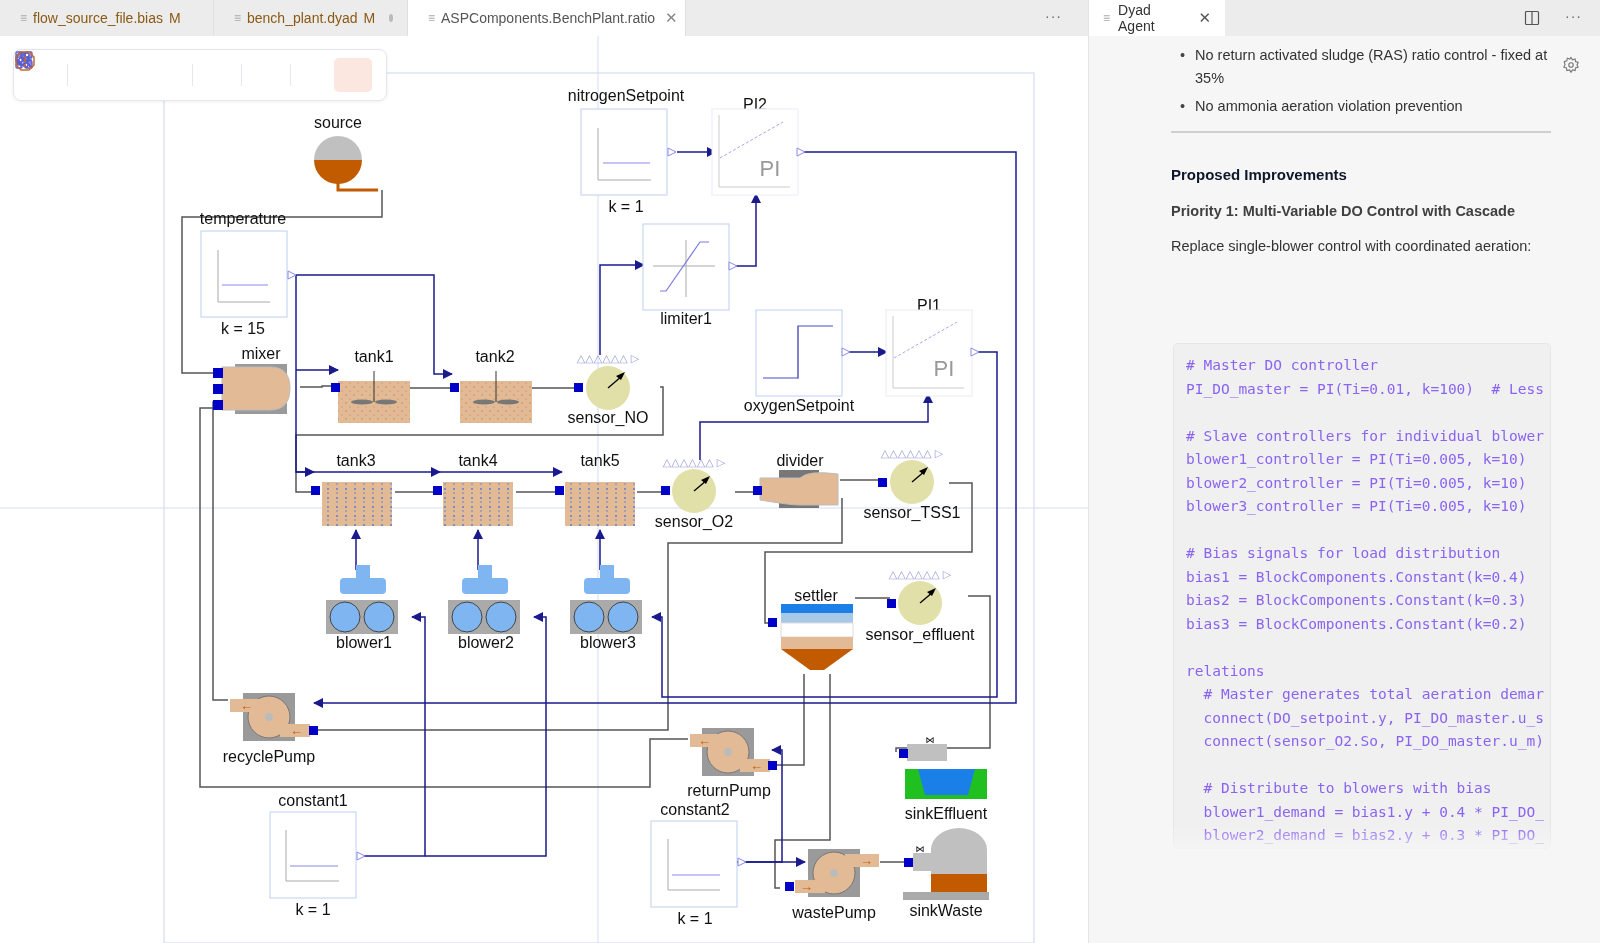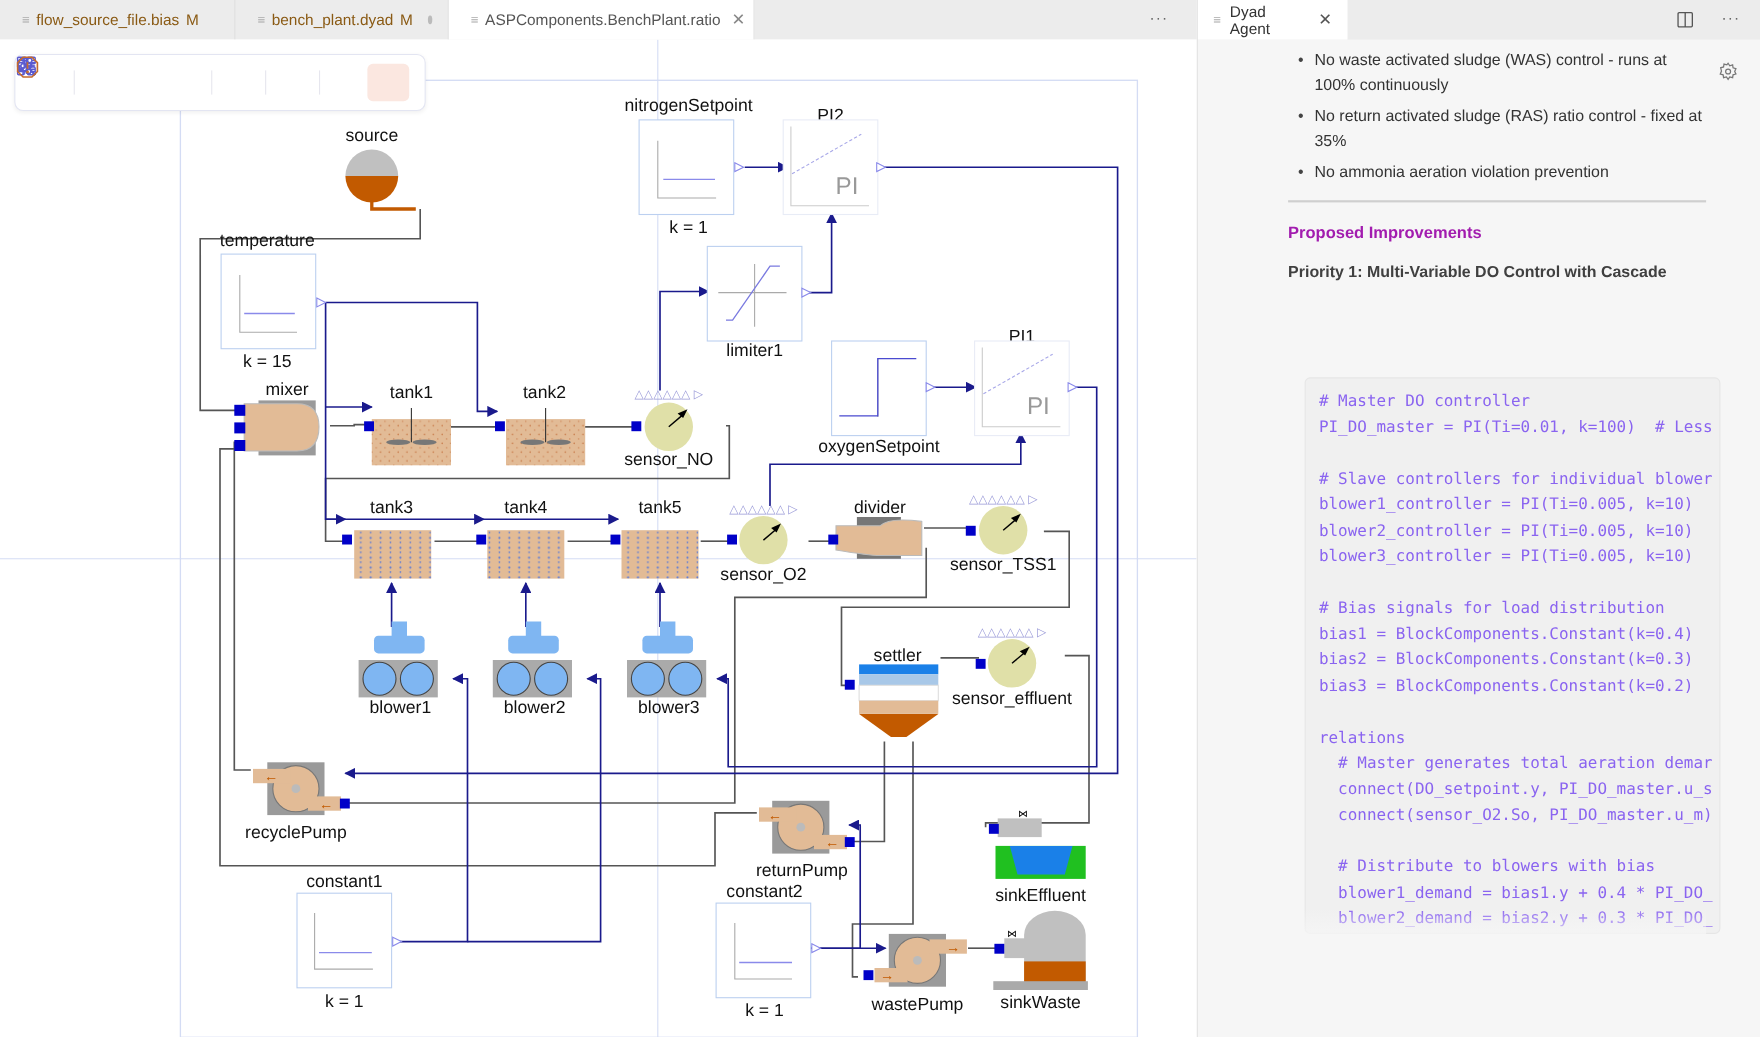--- a/index.html
+++ b/index.html
@@ -32,25 +32,25 @@
   .rtab .close { margin-left: 10px; color: #555; font-size: 15px; }
   .rtabbar .split { position: absolute; right: 60px; top: 10px; cursor: pointer; }
   .rtabbar .more { position: absolute; right: 18px; top: 8px; color: #666; font-size: 14px; letter-spacing: 1px; cursor: pointer; }
   .gear { position: absolute; right: 20px; top: 56px; cursor: pointer; }
 
   .content { position: absolute; left: 82px; top: 36px; width: 380px; font-size: 14.5px; color: #333; }
   .bullets { list-style: none; padding-left: 24px; margin-top: 8px; }
   .bullets li { position: relative; line-height: 23px; margin-bottom: 5px; }
   .bullets li::before { content: "•"; position: absolute; left: -15px; top: 0; color: #444; }
   .hr { height: 2px; background: #cfcfcf; margin: 13px 0 0 0; }
-  .h3 { font-weight: bold; font-size: 15px; margin-top: 19px; color: #a21caf; }
+  .h3 { font-weight: bold; font-size: 15px; margin-top: 33px; color: #0f172a; }
   .h4 { font-weight: bold; font-size: 14.5px; margin-top: 20px; color: #404040; }
   .para { line-height: 23px; margin-top: 16px; }
 
-  .codeblock { position: absolute; left: 84px; top: 343px; width: 378px; height: 506px; background: #f0f0f0; border: 1px solid #e6e6e6; border-radius: 5px; overflow: hidden; margin-left: 13px; }
+  .codeblock { position: absolute; left: 84px; top: 343px; width: 378px; height: 506px; background: #f0f0f0; border: 1px solid #e6e6e6; border-radius: 5px; overflow: hidden; }
   .codeblock pre { font-family: "DejaVu Sans Mono", monospace; font-size: 14.5px; line-height: 23.5px; color: #8a64f0; padding: 10px 0 0 12px; white-space: pre; }
   .codefade { position: absolute; left: 84px; top: 826px; width: 378px; height: 24px; background: linear-gradient(rgba(246,246,246,0), rgba(246,246,246,0.8)); }
 
   .chatinput { position: absolute; left: 24px; top: 855px; width: 462px; height: 55px; border-top: 2px solid #c8c8c8; border-bottom: 2px solid #c8c8c8; background: #f6f6f6; }
   .chatinput input { width: 100%; height: 100%; border: none; background: transparent; font-size: 14.5px; padding-left: 10px; color: #333; outline: none; font-family: "Liberation Sans", sans-serif; }
   .chatinput input::placeholder { color: #999; }
 
   .lbl { font-family: "Liberation Sans", sans-serif; font-size: 16px; fill: #111; }
 </style>
 </head>
@@ -486,27 +486,27 @@
 
     <span class="gear">
       <svg width="18" height="18" viewBox="0 0 24 24" fill="none" stroke="#777" stroke-width="1.5">
           <circle cx="12" cy="12" r="3"></circle>
           <path d="M12 2l2 3 3.5-1 .5 3.5 3.5 1-1.5 3.5 1.5 3-3.5 1-.5 3.5-3.5-1-2 3-2-3-3.5 1-.5-3.5-3.5-1 1.5-3.5L3 7.5l3.5-1L7 3l3.5 1z"></path>
         </svg>
     </span>
 
     <div class="content">
       <ul class="bullets">
-        <li>No waste activated sludge (WAS) control - runs at 100% continuously</li>
         <li>No return activated sludge (RAS) ratio control - fixed at 35%</li>
         <li>No ammonia aeration violation prevention</li>
       </ul>
       <div class="hr"></div>
       <div class="h3">Proposed Improvements</div>
       <div class="h4">Priority 1: Multi-Variable DO Control with Cascade</div>
+      <div class="para">Replace single-blower control with coordinated aeration:</div>
     </div>
 
     <div class="codeblock">
       <pre id="codepre"><div># Master DO controller</div><div>PI_DO_master = PI(Ti=0.01, k=100)  # Less</div><div>&nbsp;</div><div># Slave controllers for individual blower</div><div>blower1_controller = PI(Ti=0.005, k=10)</div><div>blower2_controller = PI(Ti=0.005, k=10)</div><div>blower3_controller = PI(Ti=0.005, k=10)</div><div>&nbsp;</div><div># Bias signals for load distribution</div><div>bias1 = BlockComponents.Constant(k=0.4)</div><div>bias2 = BlockComponents.Constant(k=0.3)</div><div>bias3 = BlockComponents.Constant(k=0.2)</div><div>&nbsp;</div><div>relations</div><div>  # Master generates total aeration demar</div><div>  connect(DO_setpoint.y, PI_DO_master.u_s</div><div>  connect(sensor_O2.So, PI_DO_master.u_m)</div><div>&nbsp;</div><div>  # Distribute to blowers with bias</div><div>  blower1_demand = bias1.y + 0.4 * PI_DO_</div><div>  blower2_demand = bias2.y + 0.3 * PI_DO_</div></pre>
     </div>
     <div class="codefade"></div>
 
   </div>
 </div>
 

